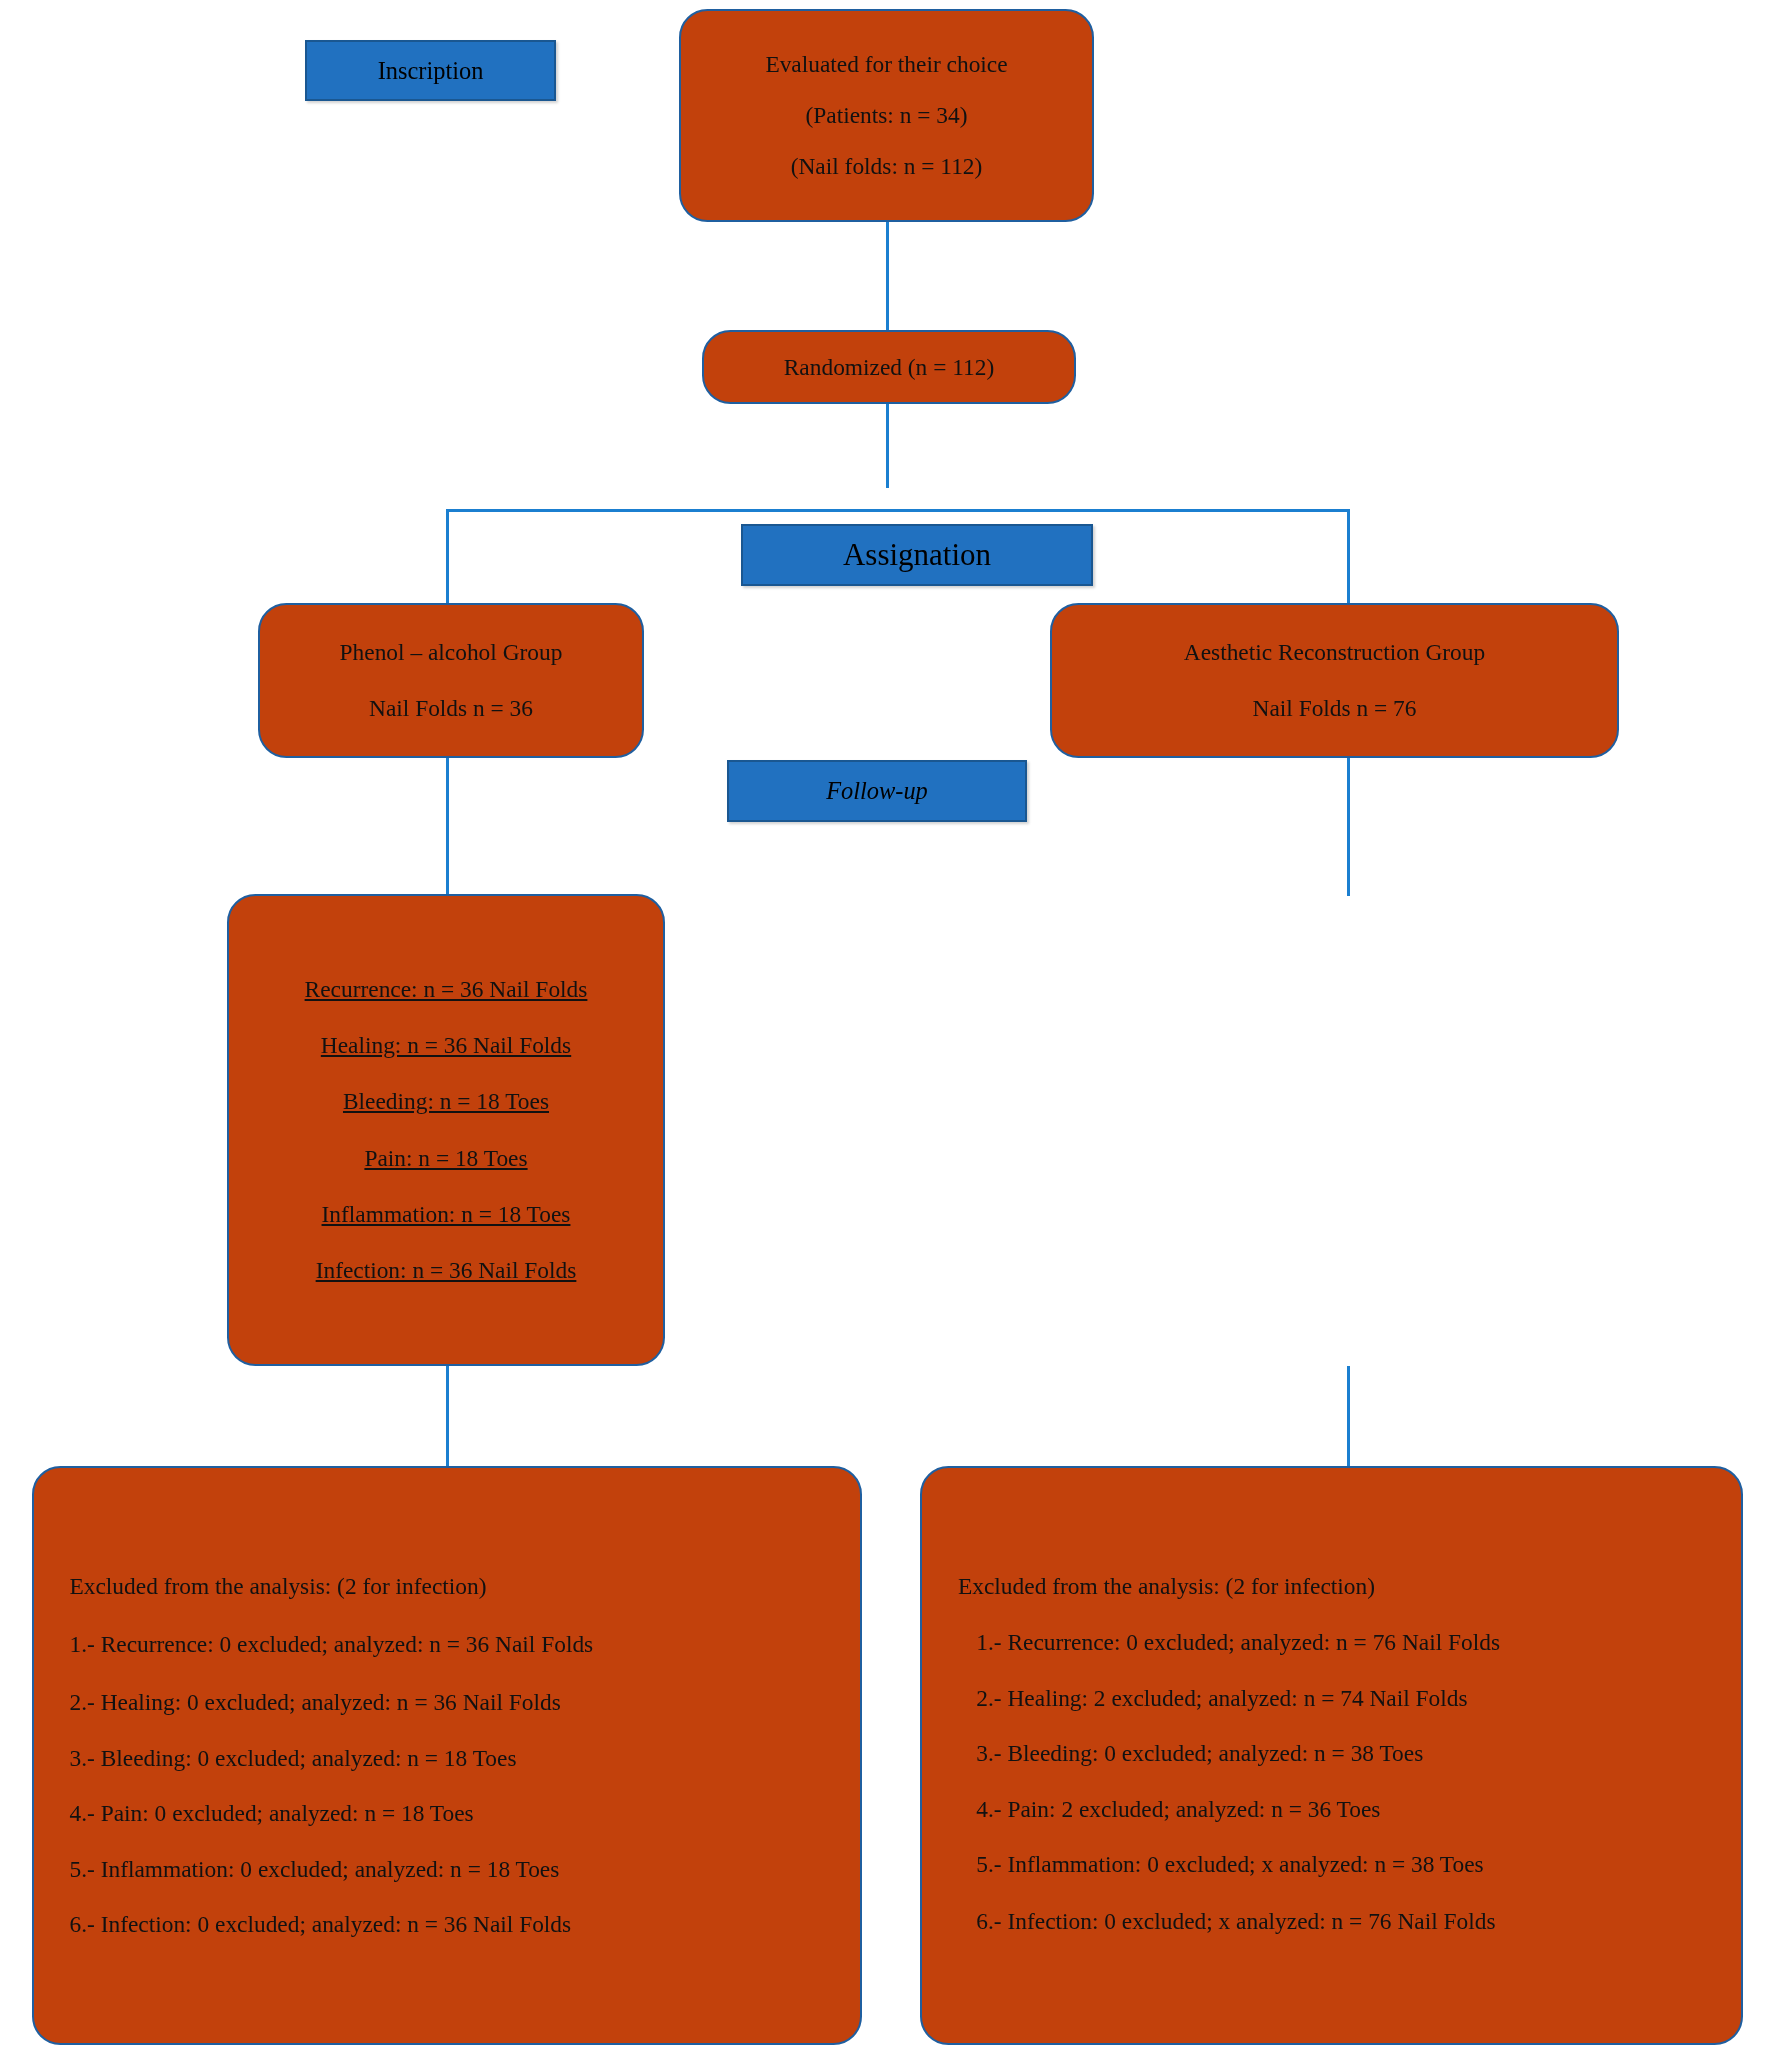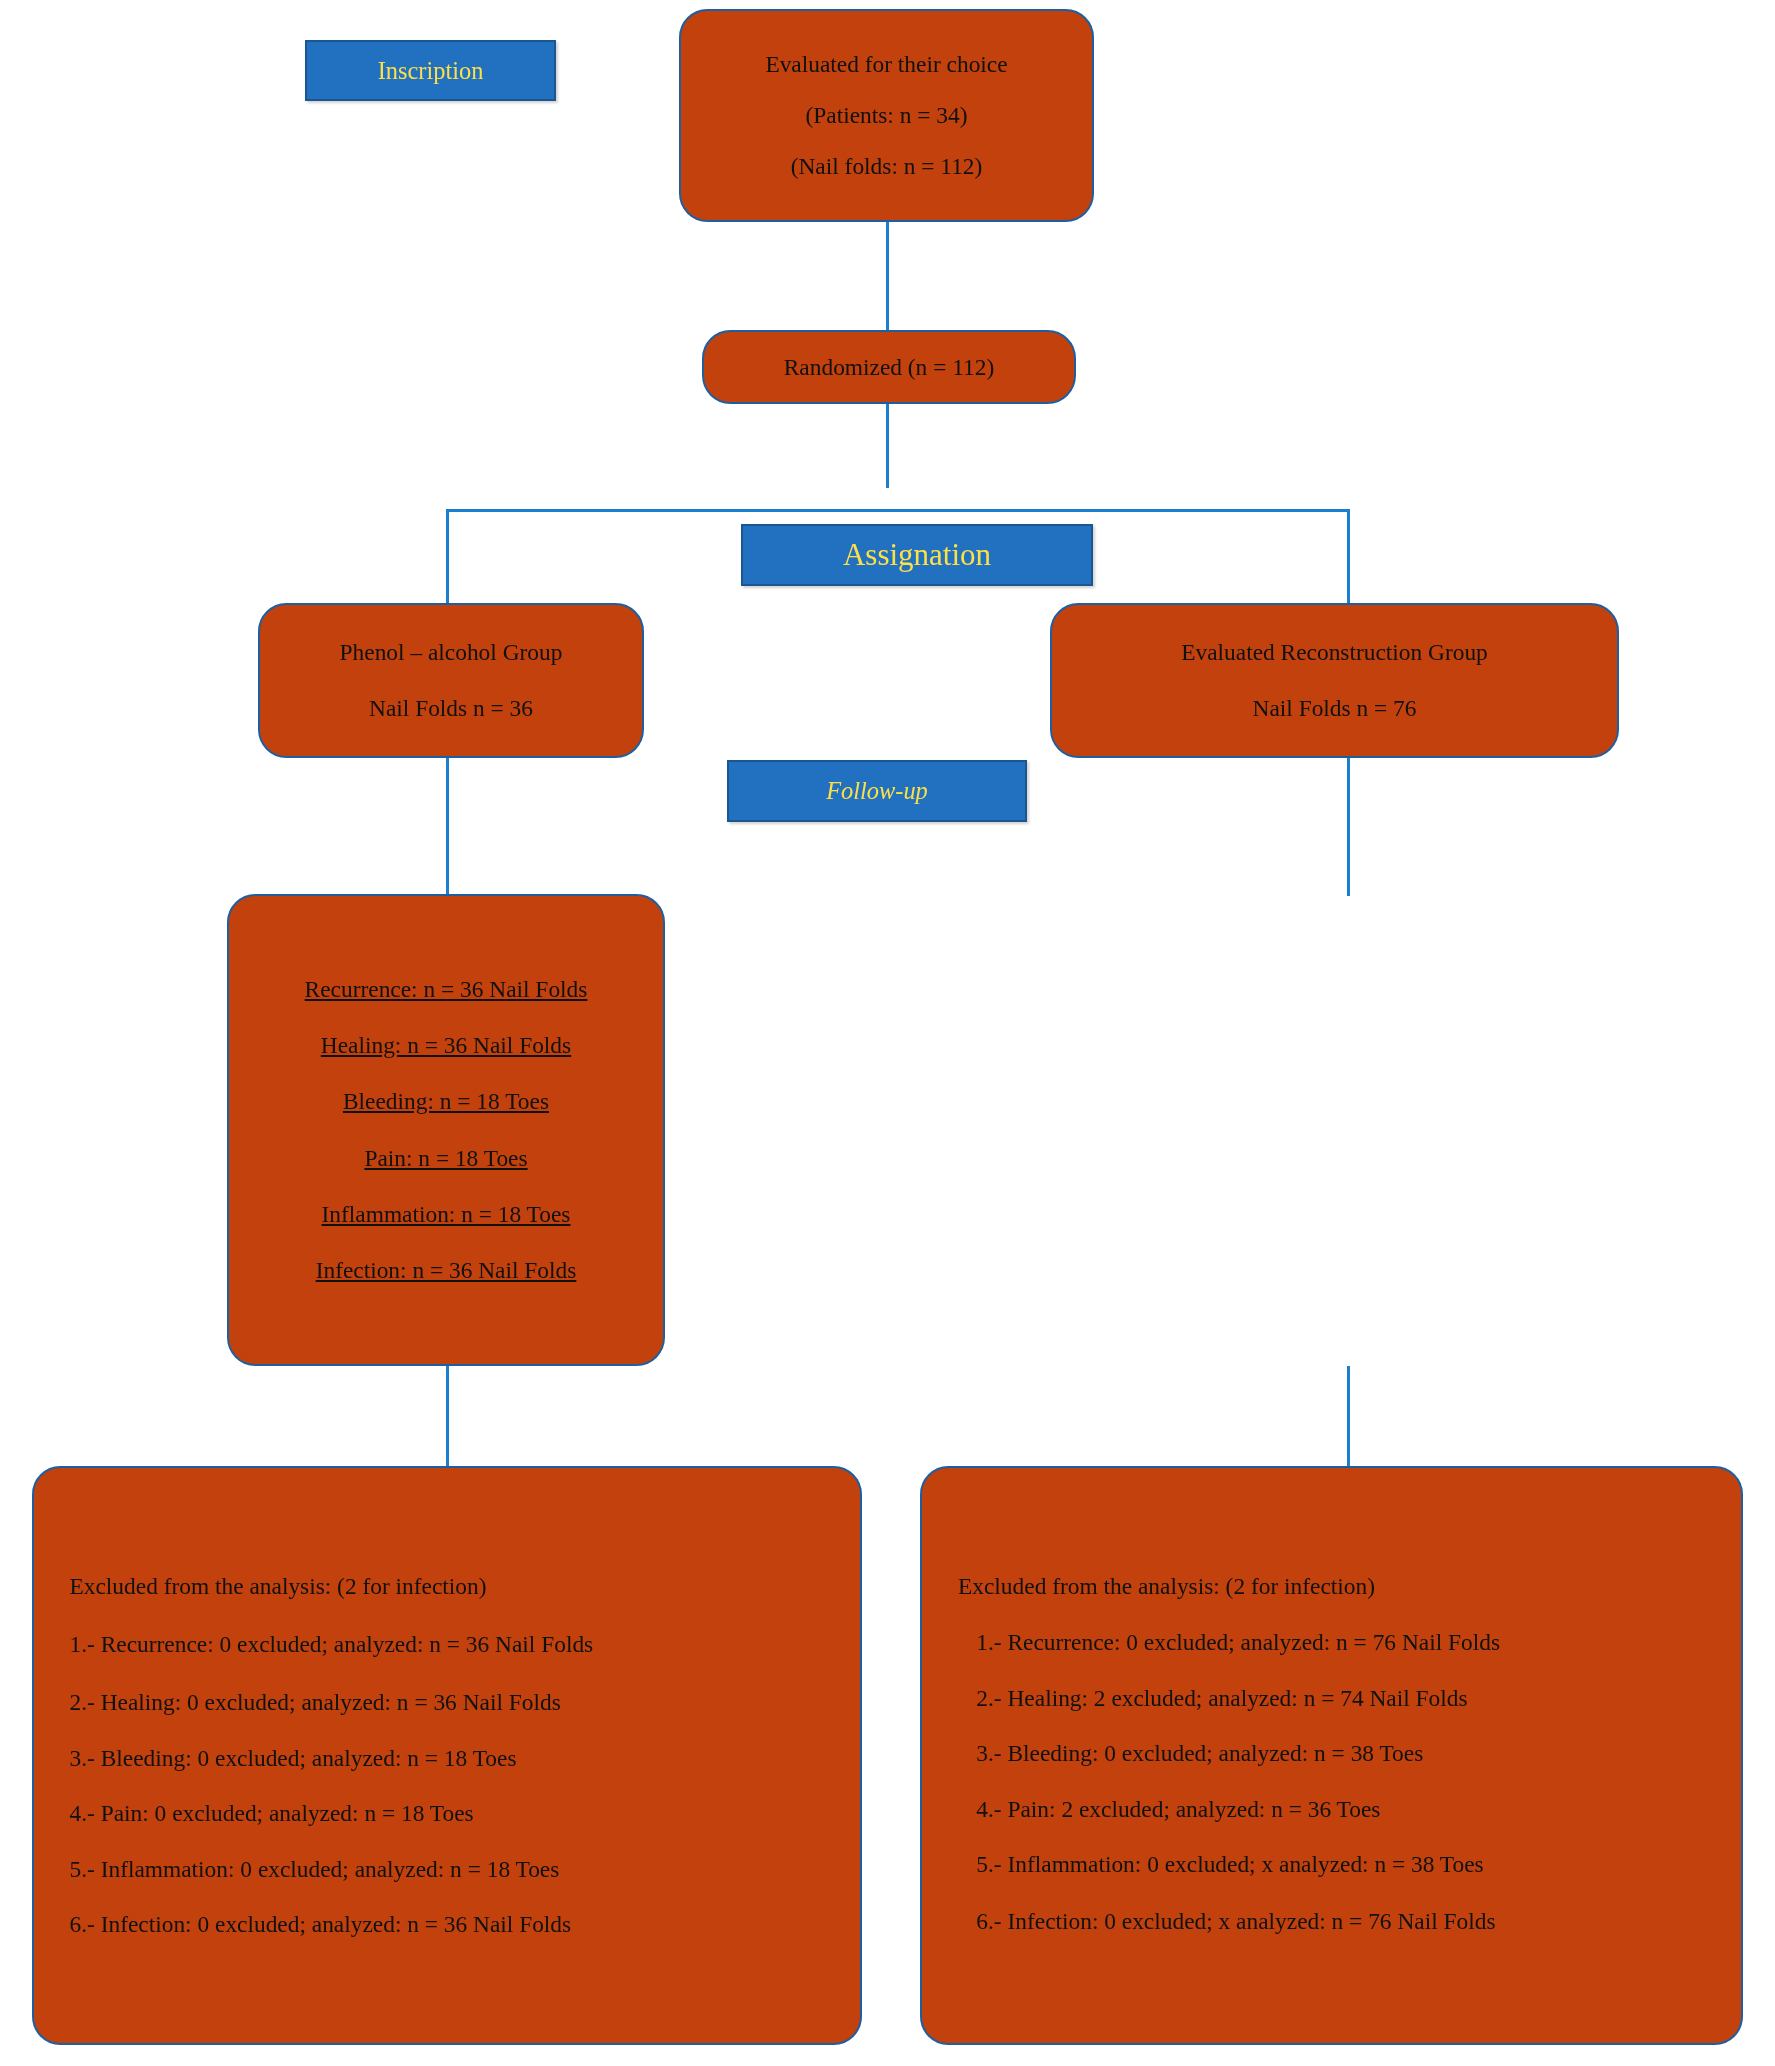--- a/index.html
+++ b/index.html
@@ -39,21 +39,21 @@
     white-space: nowrap;
   }
   .node.leftalign .line { white-space: normal; }
 
   
   .stage {
     position: absolute;
     box-sizing: border-box;
     background: #2171c0;
     border: 2px solid #1a5791;
-    color: #fde047;
+    color: #000000;
     display: flex;
     align-items: center;
     justify-content: center;
     z-index: 6;
     box-shadow: 1.5px 1.5px 2.5px rgba(0,0,0,0.18);
   }
 
   
   .vline {
     position: absolute;
@@ -112,21 +112,21 @@
   <div class="node center" style="left:702px; top:330px; width:374px; height:74px; font-size:23.4px;">
     <span class="line">Randomized (n = 112)</span>
   </div>
 
   <div class="node center" style="left:258px; top:603px; width:386px; height:155px; font-size:23.4px;">
     <span class="line" style="margin-bottom:29.4px;">Phenol – alcohol Group</span>
     <span class="line">Nail Folds n = 36</span>
   </div>
 
   <div class="node center" style="left:1050px; top:603px; width:569px; height:155px; font-size:23.4px;">
-    <span class="line" style="margin-bottom:29.4px;">Evaluated Reconstruction Group</span>
+    <span class="line" style="margin-bottom:29.4px;">Aesthetic Reconstruction Group</span>
     <span class="line">Nail Folds n = 76</span>
   </div>
 
   <div class="node center" style="left:227px; top:894px; width:438px; height:472px; font-size:23.4px; padding:20.3px 0;text-decoration:underline;">
     <span class="line" style="margin-bottom:29.4px;">Recurrence: n = 36 Nail Folds</span>
     <span class="line" style="margin-bottom:29.4px;">Healing: n = 36 Nail Folds</span>
     <span class="line" style="margin-bottom:29.4px;">Bleeding: n = 18 Toes</span>
     <span class="line" style="margin-bottom:29.4px;">Pain: n = 18 Toes</span>
     <span class="line" style="margin-bottom:29.4px;">Inflammation: n = 18 Toes</span>
     <span class="line">Infection: n = 36 Nail Folds</span>

